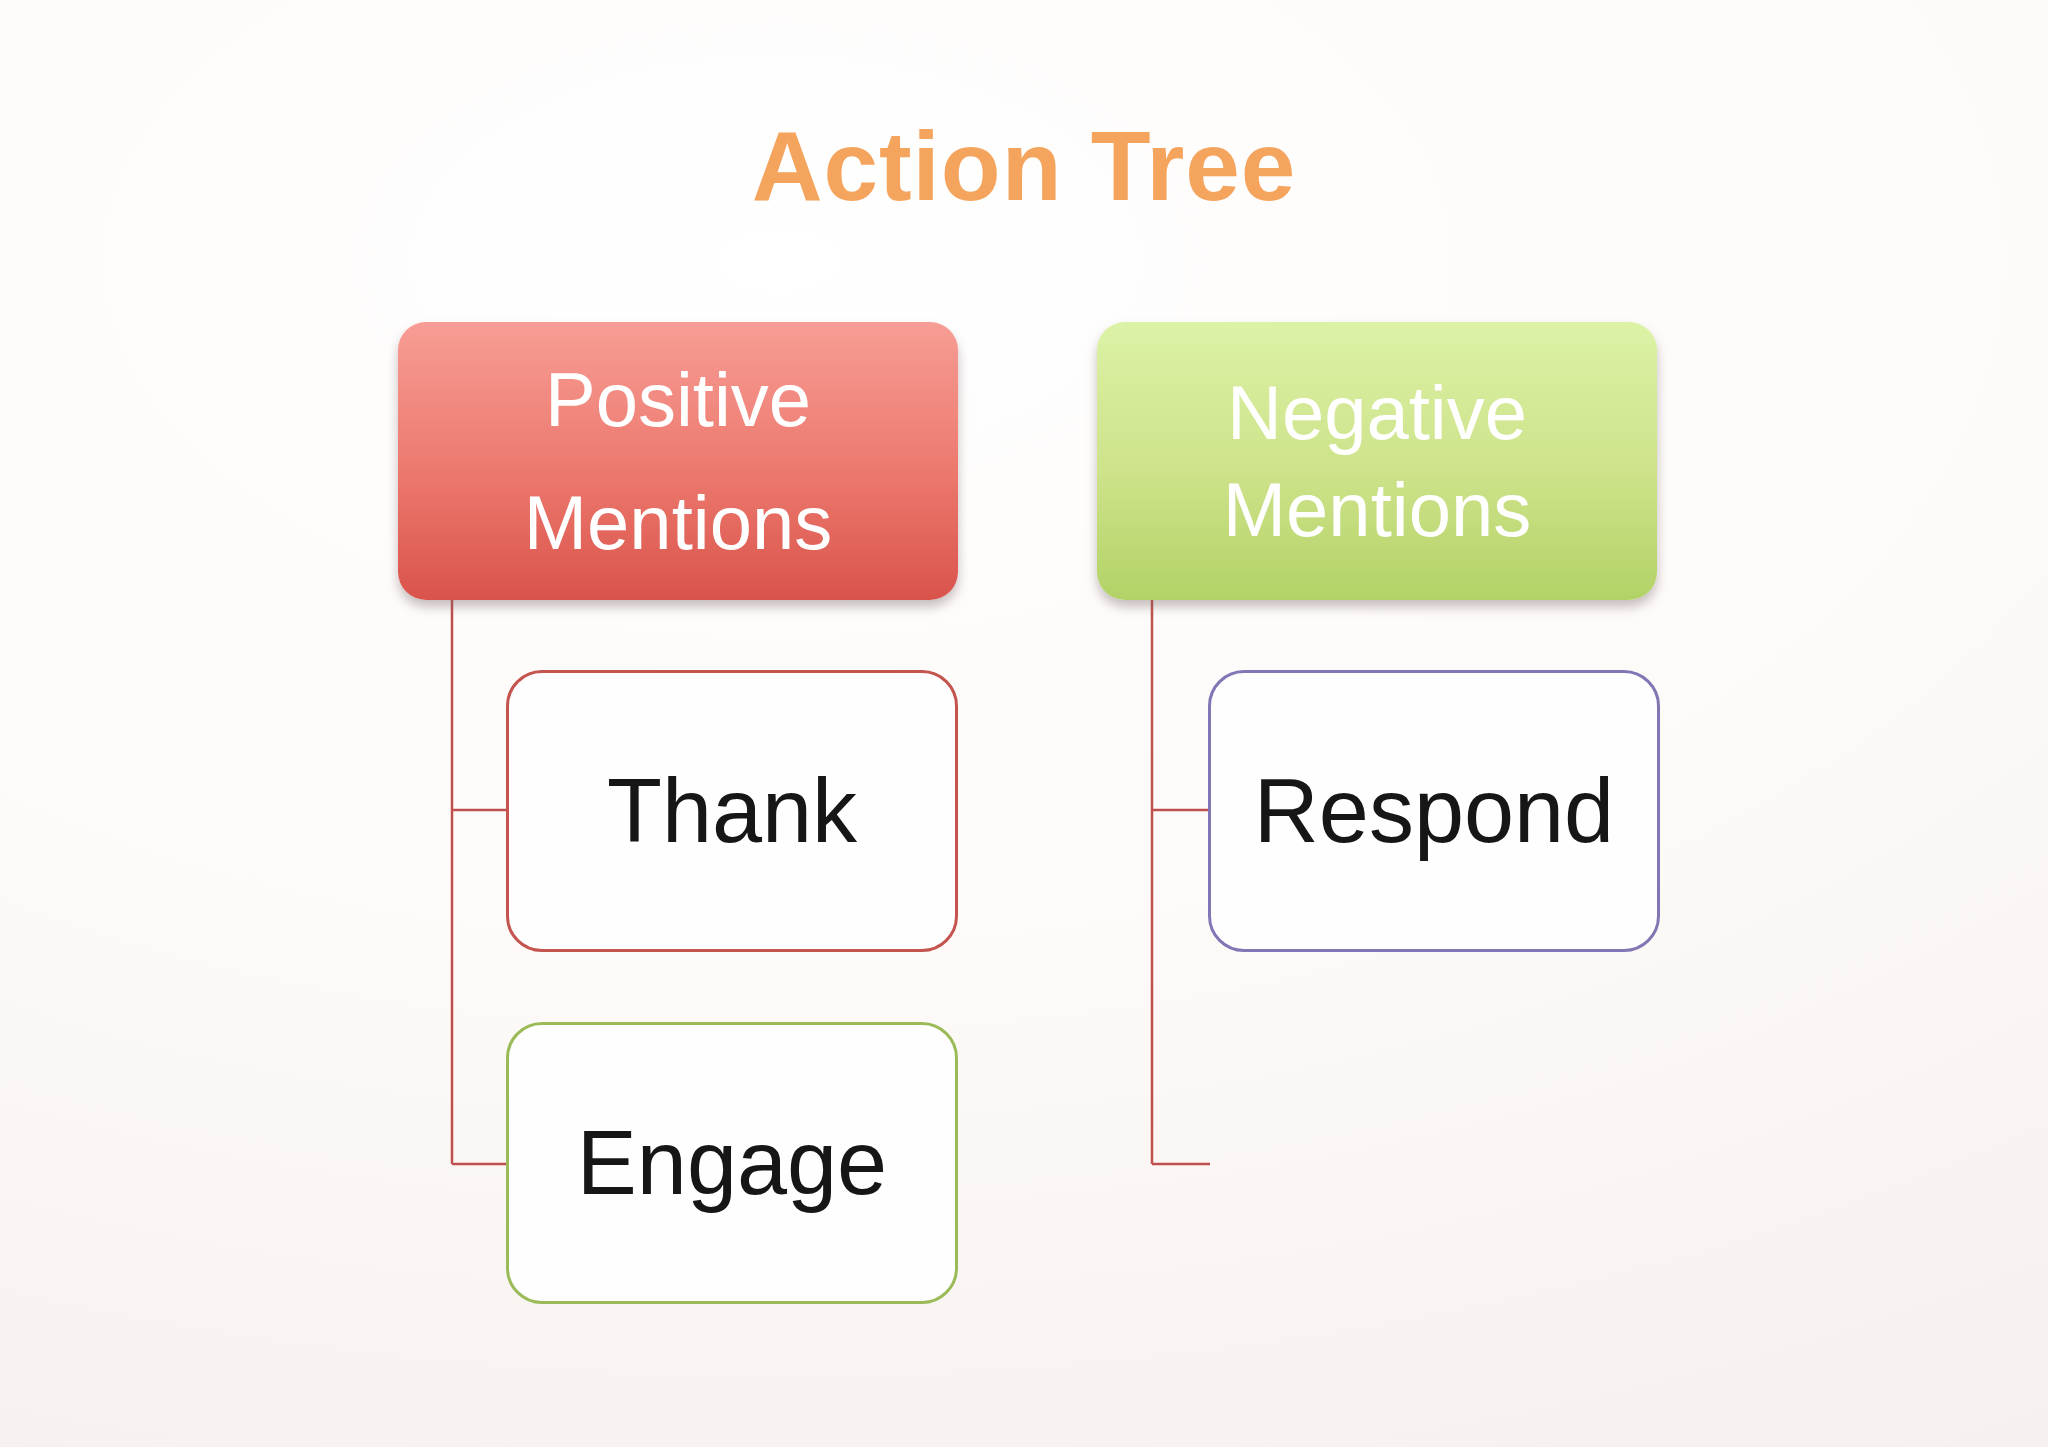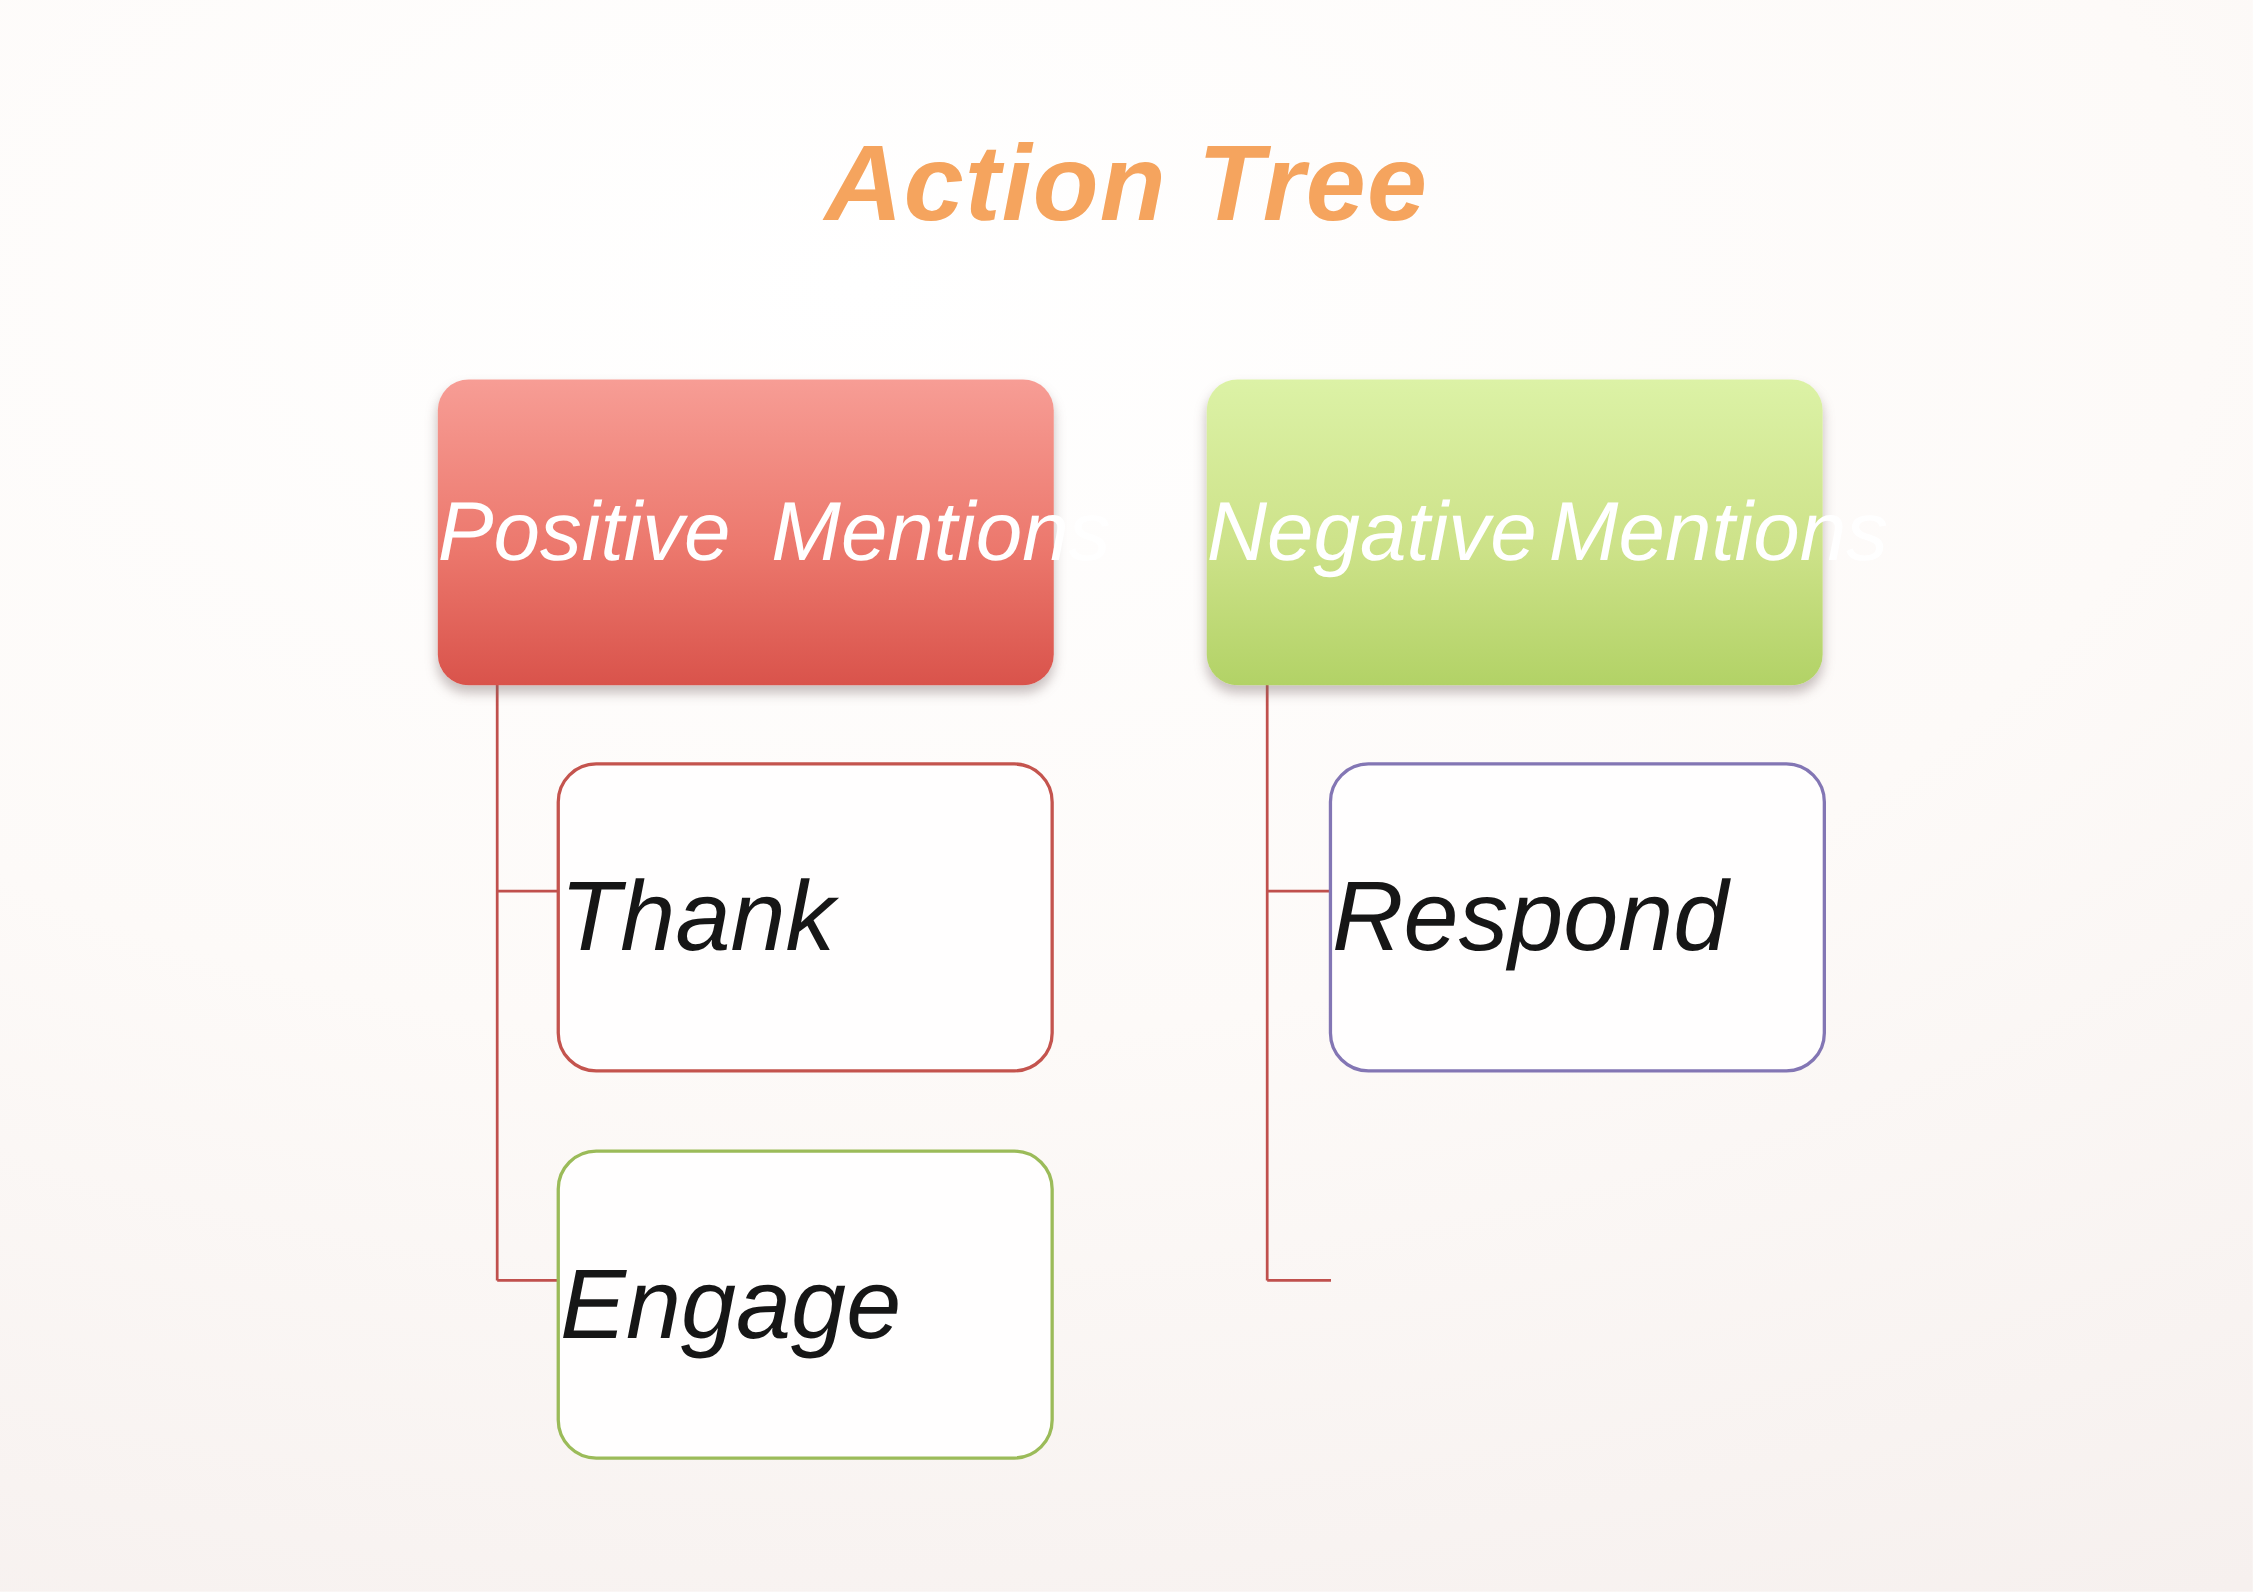--- a/index.html
+++ b/index.html
@@ -1,35 +1,34 @@
 <!DOCTYPE html>
 <html><head>
 <meta charset="utf-8">
 <style>
   html, body { margin: 0; padding: 0; }
   body {
     width: 2048px; height: 1447px; overflow: hidden;
     font-family: "Liberation Sans", sans-serif;
     background: radial-gradient(ellipse 120% 95% at 38% 18%, #ffffff 0%, #fdfaf8 50%, #f6f0ee 100%);
   }
-  .canvas { position: relative; width: 2048px; height: 1075px; font-style: italic; }
+  .canvas { position: relative; width: 2048px; height: 1075px; }
 
   .title {
     position: absolute; left: 0; top: 110px; width: 100%; margin: 0;
     text-align: center;
     font-size: 98px; font-weight: bold; color: #F5A45E; letter-spacing: 1px;
   }
 
   .connectors { position: absolute; left: 0; top: 0; width: 2048px; height: 1447px; }
 
   .node {
     position: absolute; box-sizing: border-box;
-    display: flex; flex-direction: row; align-items: center; justify-content: flex-start;
+    display: flex; flex-direction: column; align-items: center; justify-content: center;
     text-align: center;
-    margin-top: 23px;
   }
 
   
   .parent {
     width: 560px; height: 278px; border-radius: 28px;
     color: #ffffff; font-size: 76px;
     box-shadow: 0 7px 11px rgba(125, 105, 105, 0.42);
   }
   .parent .pline { line-height: 86px; display: block; }
   .parent.positive {

